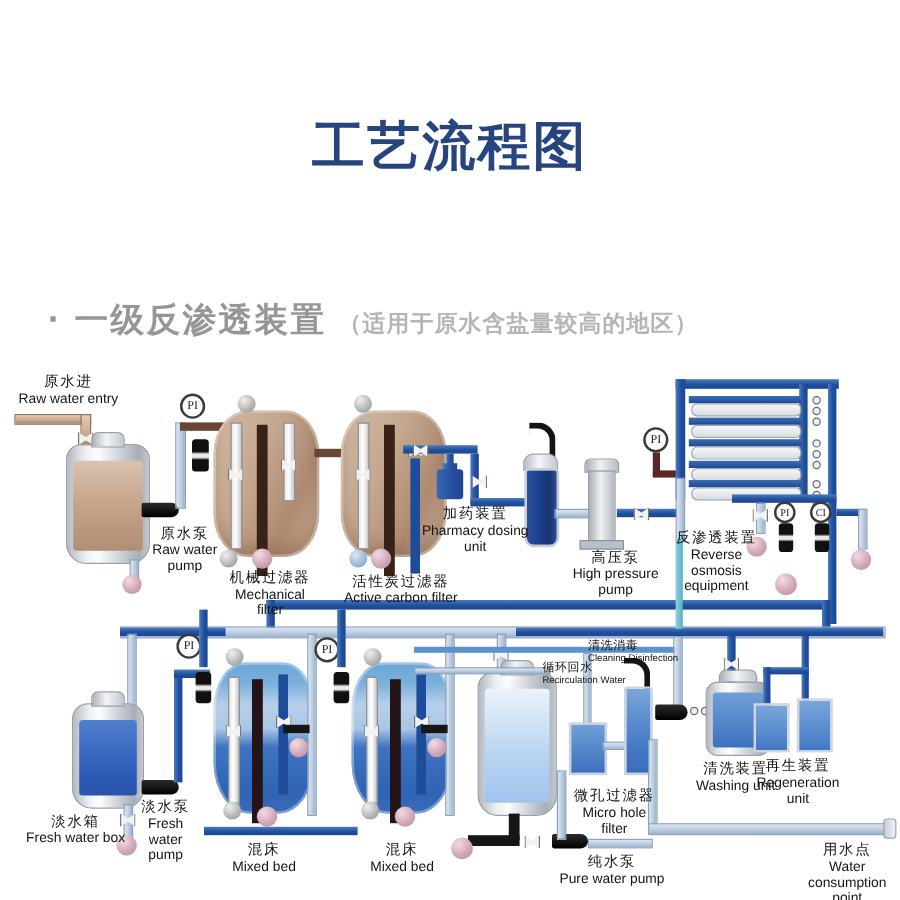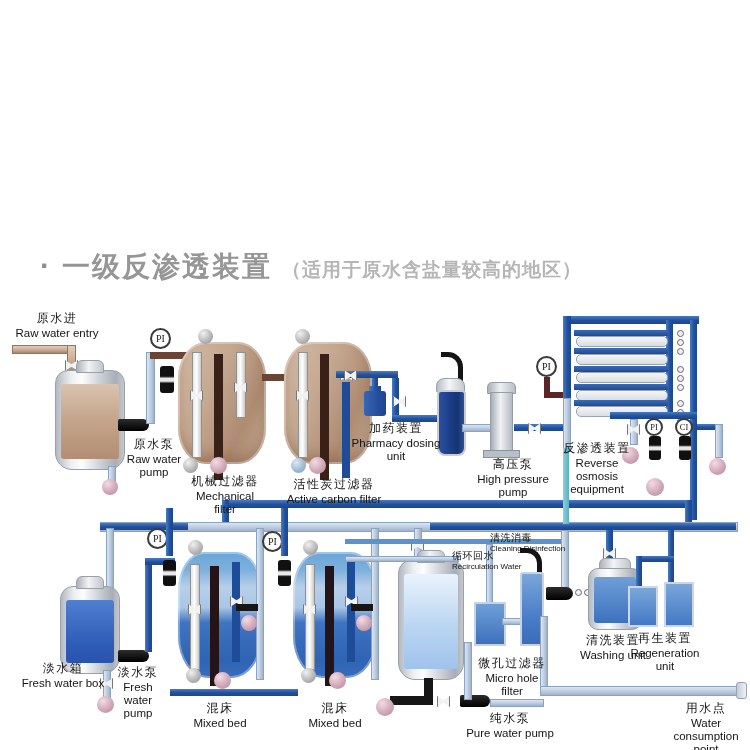--- a/index.html
+++ b/index.html
@@ -71,20 +71,21 @@
   .dots{position:absolute;display:flex;flex-direction:column;gap:2px;}
   .dots i{width:5px;height:5px;border-radius:50%;background:#f0f0f0;border:1px solid #667;}
   .endcap{position:absolute;background:linear-gradient(90deg,#c6ccd6,#eef1f5);border:1px solid #98a2b2;border-radius:3px;}
 </style>
 </head>
 <body>
 
 <div class="page">
 
   <div class="title">
+    <div>工艺流程图</div>
   </div>
   <div class="subhead">
     <span class="dot">·</span>
     <span class="h">一级反渗透装置</span>
     <span class="note">（适用于原水含盐量较高的地区）</span>
   </div>
 
   <div class="pp p-tan" style="left:12px;top:345px;width:62px;height:7px"></div>
   <div class="pp p-tan" style="left:67px;top:345px;width:7px;height:26px"></div>
   <div class="valve" style="left:65px;top:360px"></div>
@@ -330,21 +331,21 @@
       <span class="en">Pharmacy dosing unit</span>
     </div>
   <div class="lbl" style="left:470px;top:456px;width:86px">
       <span class="zh">高压泵</span>
       <span class="en">High pressure pump</span>
     </div>
   <div class="lbl" style="left:554px;top:440px;width:86px">
       <span class="zh">反渗透装置</span>
       <span class="en">Reverse osmosis equipment</span>
     </div>
-  <div class="lbl" style="left:20px;top:660px;width:86px">
+  <div class="lbl" style="left:20px;top:676px;width:86px">
       <span class="zh">淡水箱</span>
       <span class="en">Fresh water box</span>
     </div>
   <div class="lbl" style="left:112px;top:664px;width:52px">
       <span class="zh">淡水泵</span>
       <span class="en">Fresh water pump</span>
     </div>
   <div class="lbl" style="left:180px;top:700px;width:80px">
       <span class="zh">混床</span>
       <span class="en">Mixed bed</span>

